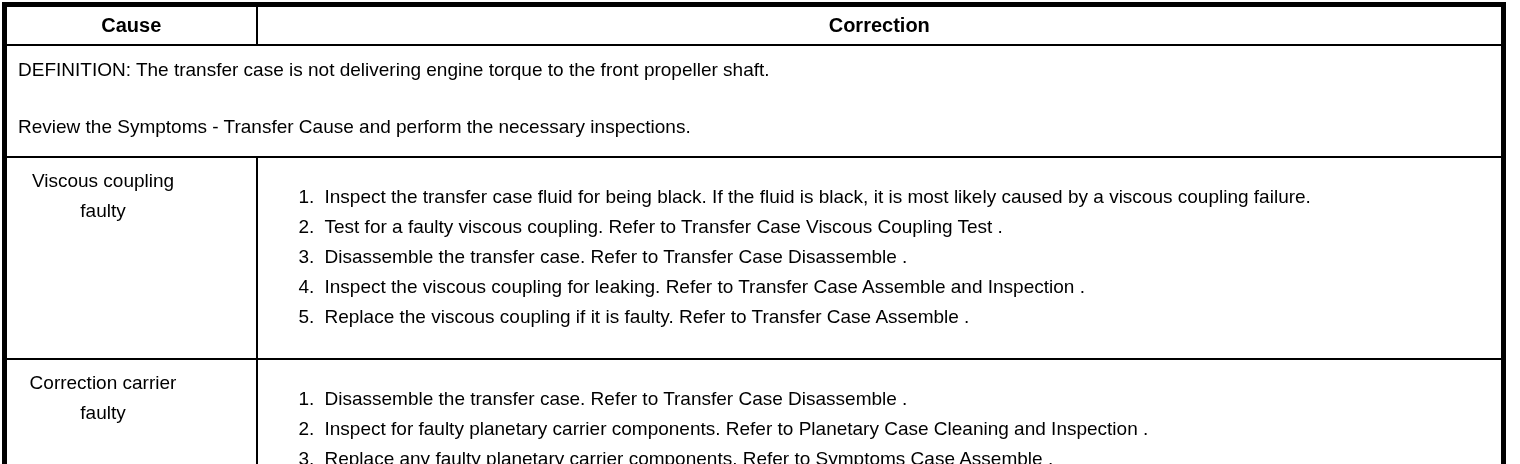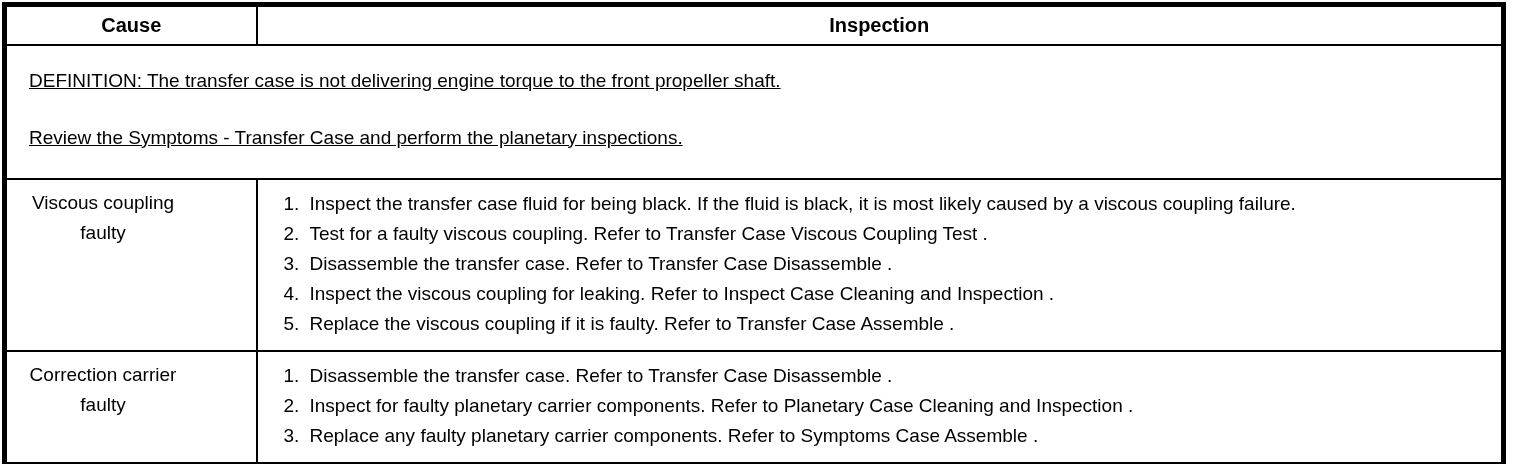--- a/index.html
+++ b/index.html
@@ -37,77 +37,76 @@
     font-size: 20px;
     text-align: center;
     vertical-align: middle;
     height: 40px;
     padding: 2px 0;
   }
   td.definition-cell {
     padding: 8px 12px 13px 10px;
   }
   td.definition-cell p {
-    margin: 12px;
-    text-decoration: underline;
+    margin: 1px;
   }
   td.definition-cell p + p {
     margin-top: 27px;
   }
   td.cause-cell {
     padding: 8px 8px 8px 10px;
   }
   td.cause-cell .cause-text {
     display: block;
     max-width: 172px;
     text-align: center;
   }
   td.correction-cell {
     padding: 8px 14px 10px 0;
   }
   td.correction-cell ol {
-    margin: 1px;
+    margin: 16px;
     padding-left: 46px;
   }
   td.correction-cell li {
     padding-left: 5px;
   }
 </style>
 </head>
 <body>
 
 <div class="page">
   <table class="tc-table">
     <colgroup>
       <col class="cause-col">
       <col>
     </colgroup>
     <thead>
       <tr>
         <th>Cause</th>
-        <th>Inspection</th>
+        <th>Correction</th>
       </tr>
     </thead>
     <tbody>
       <tr>
         <td class="definition-cell" colspan="2">
           <p>DEFINITION: The transfer case is not delivering engine torque to the front propeller shaft.</p>
-          <p>Review the Symptoms - Transfer Case and perform the planetary inspections.</p>
+          <p>Review the Symptoms - Transfer Cause and perform the necessary inspections.</p>
         </td>
       </tr>
       <tr>
         <td class="cause-cell">
           <span class="cause-text">Viscous coupling faulty</span>
         </td>
         <td class="correction-cell">
           <ol>
               <li>Inspect the transfer case fluid for being black. If the fluid is black, it is most likely caused by a viscous coupling failure.</li>
               <li>Test for a faulty viscous coupling. Refer to Transfer Case Viscous Coupling Test .</li>
               <li>Disassemble the transfer case. Refer to Transfer Case Disassemble .</li>
-              <li>Inspect the viscous coupling for leaking. Refer to Inspect Case Cleaning and Inspection .</li>
+              <li>Inspect the viscous coupling for leaking. Refer to Transfer Case Assemble and Inspection .</li>
               <li>Replace the viscous coupling if it is faulty. Refer to Transfer Case Assemble .</li>
             </ol>
         </td>
       </tr>
       <tr>
         <td class="cause-cell">
           <span class="cause-text">Correction carrier faulty</span>
         </td>
         <td class="correction-cell">
           <ol>

